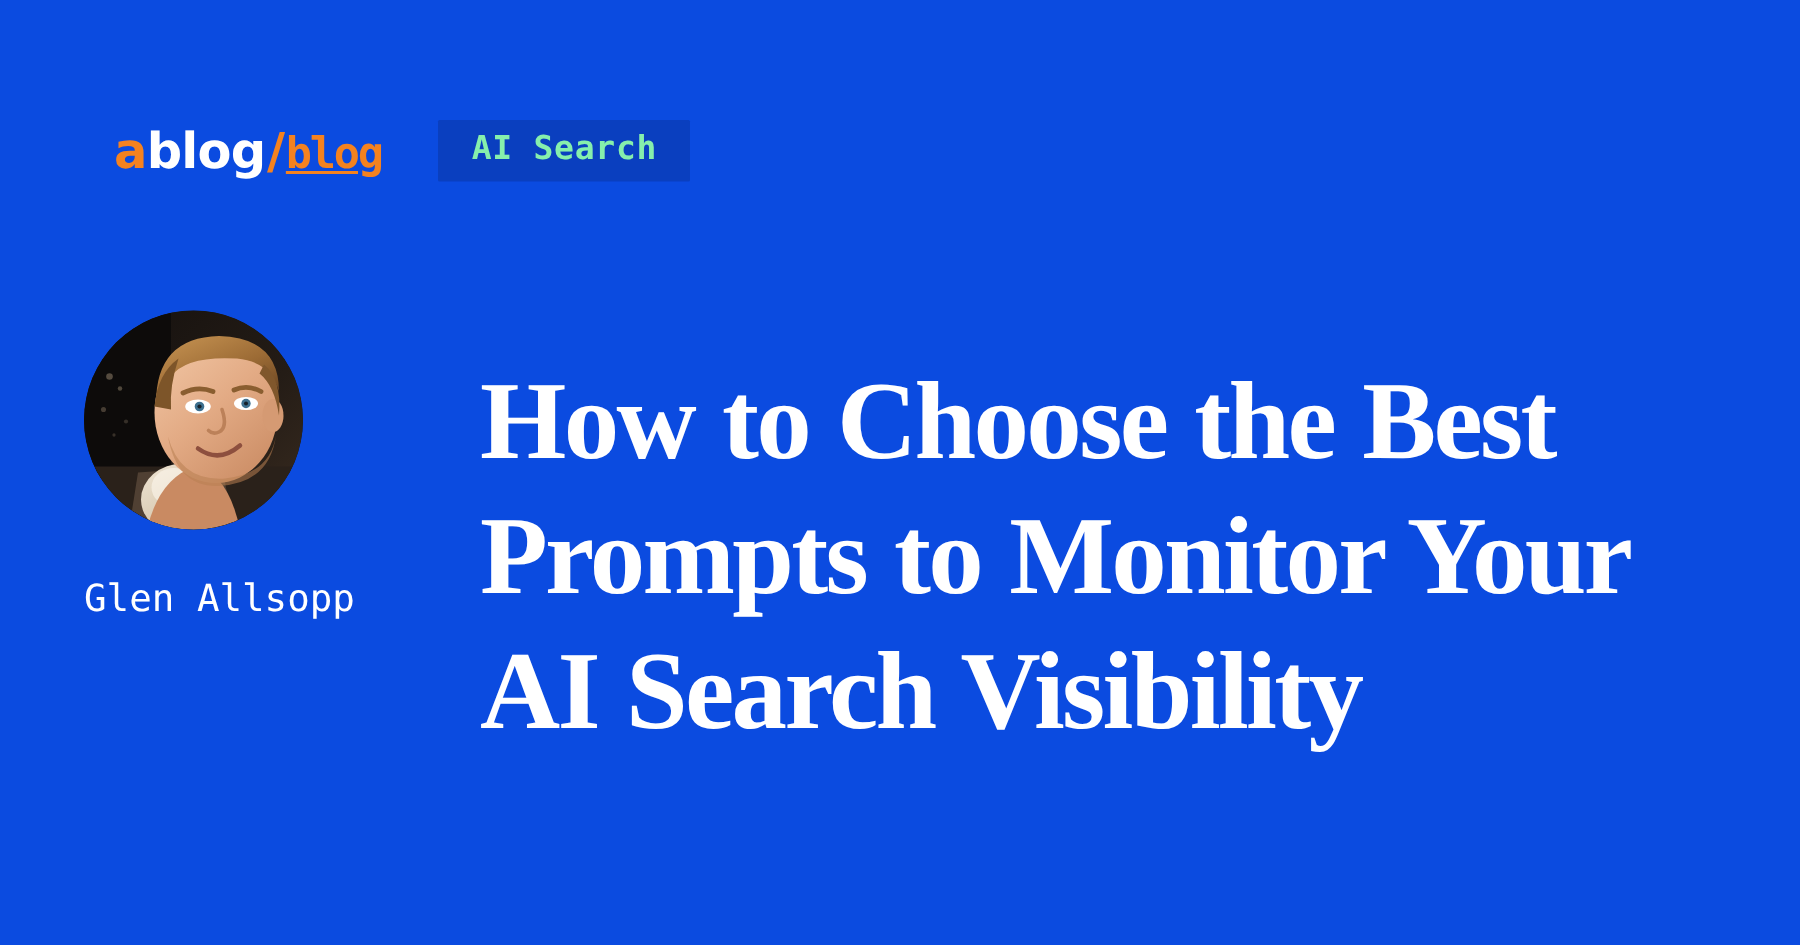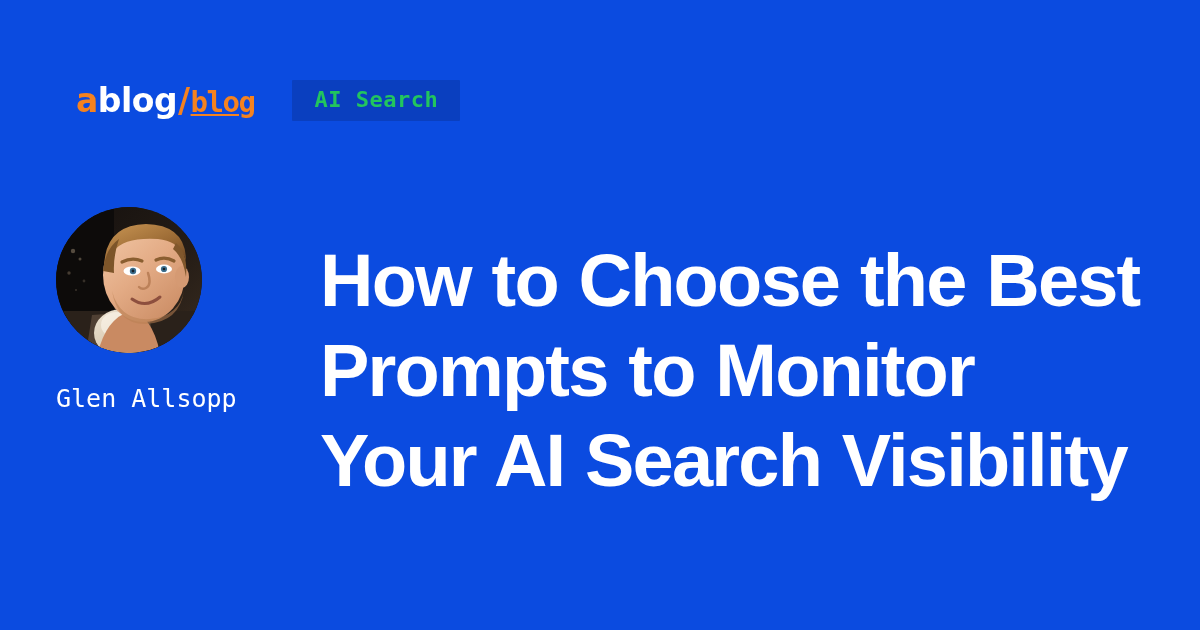--- a/index.html
+++ b/index.html
@@ -50,21 +50,21 @@
     color: #F5821F;
     font-family: "DejaVu Sans Mono", monospace;
     font-size: 29px;
     font-weight: bold;
     letter-spacing: -1.5px;
     text-decoration: underline;
   }
 
   .badge {
     background: #0A3FBF;
-    color: #22c55e;
+    color: #86efac;
     font-family: "DejaVu Sans Mono", monospace;
     font-weight: bold;
     font-size: 22px;
     letter-spacing: 0.5px;
     padding: 9px 22px 10px 22px;
     line-height: 1;
     white-space: nowrap;
     border-radius: 1px;
   }
 
@@ -100,21 +100,21 @@
     white-space: nowrap;
   }
 
   
   .title {
     position: absolute;
     left: 320px;
     top: 186px;
     width: 820px;
     color: #FFFFFF;
-    font-family: Liberation Sans, sans-serif;
+    font-family: Liberation Serif, serif;
     font-weight: bold;
     font-size: 74px;
     line-height: 90px;
     letter-spacing: -1.8px;
     word-spacing: 2px;
   }
 </style>
 </head>
 <body>
 

